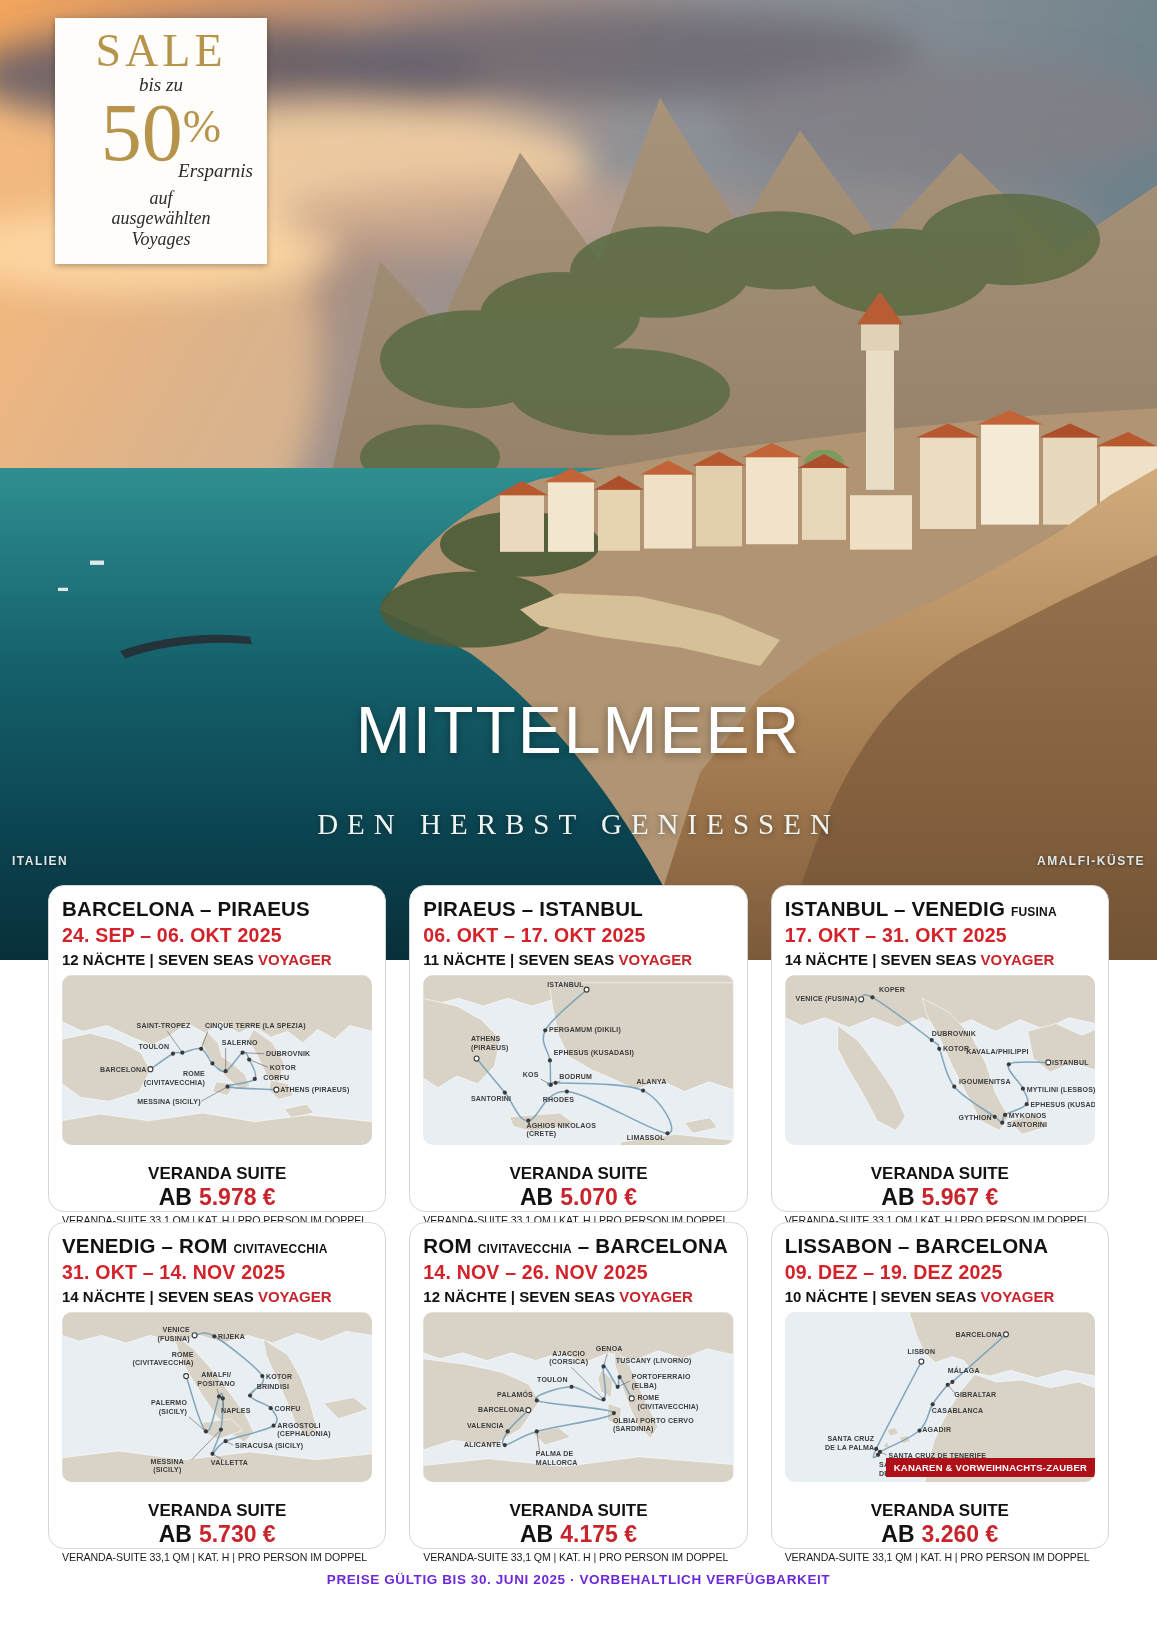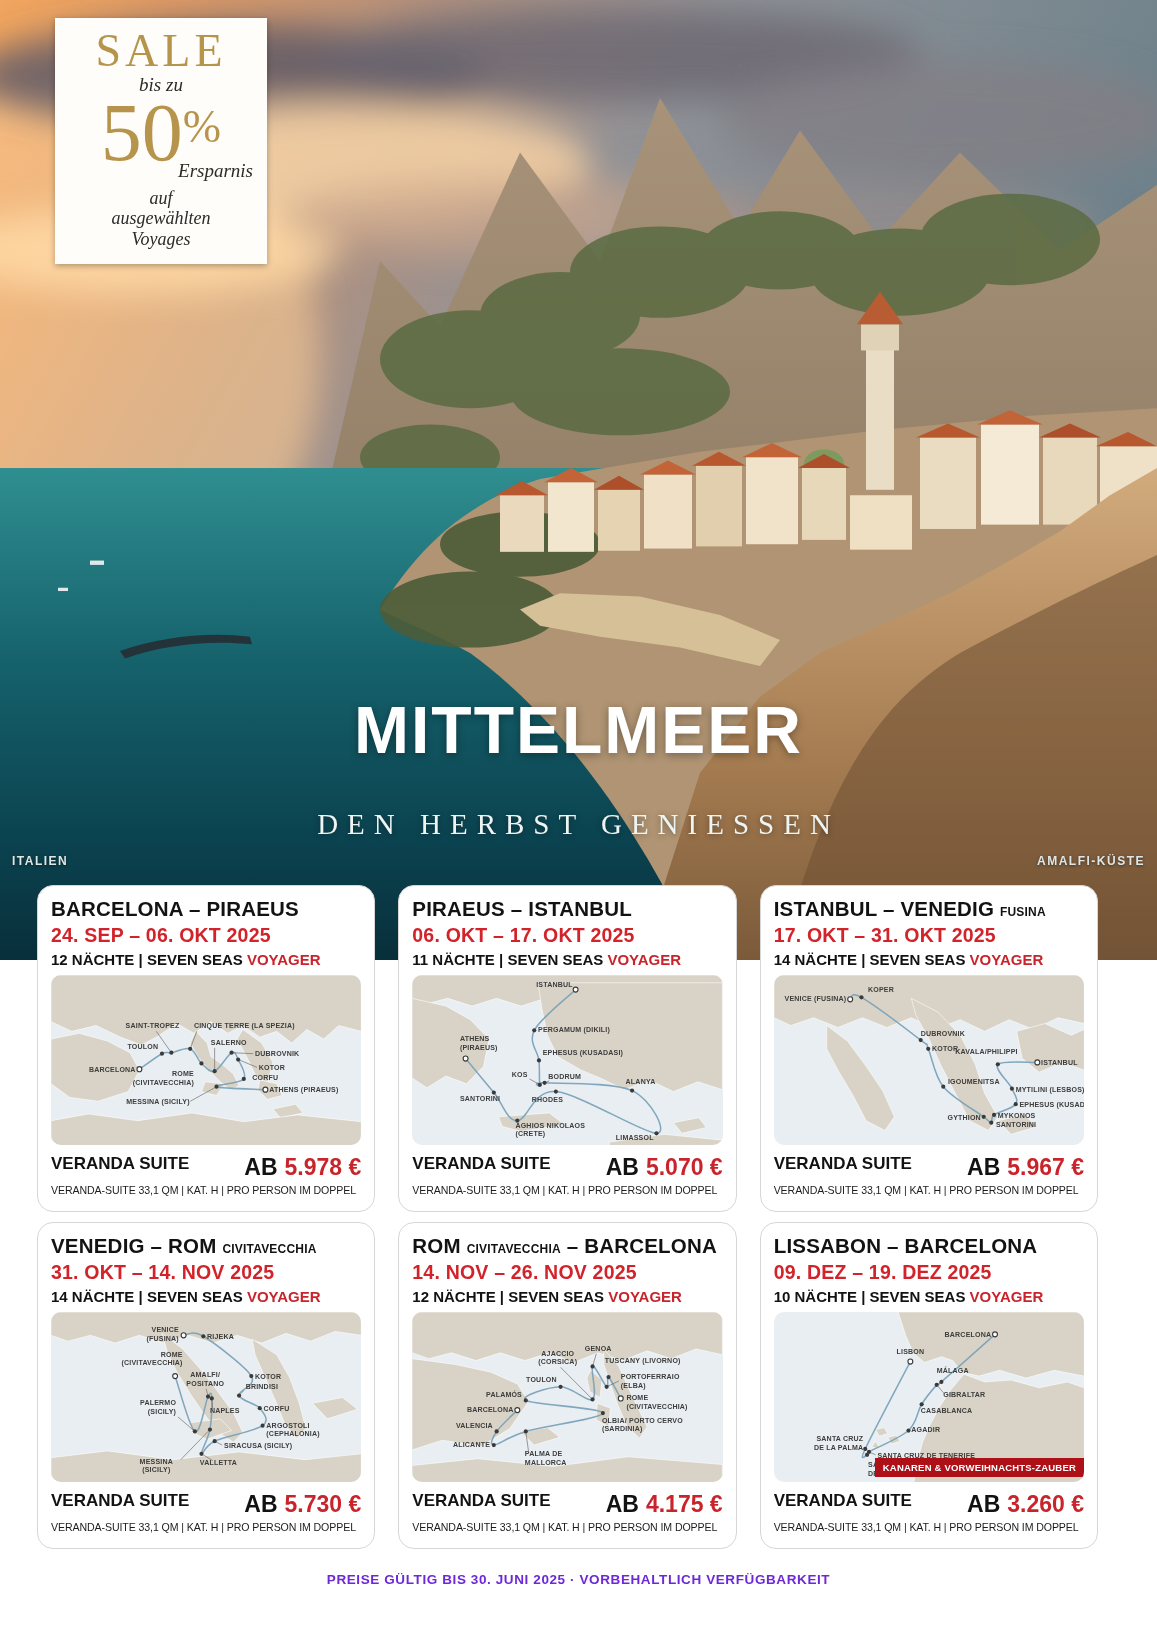--- a/index.html
+++ b/index.html
@@ -2,54 +2,54 @@
 <html><head>
 <meta charset="utf-8">
 <style>
   html,body{margin:0;padding:0;background:#fff;}
   .page{position:relative;width:1157px;height:1637px;background:#fff;overflow:hidden;
         font-family:"Liberation Sans",sans-serif;}
   
   .hero{position:absolute;left:0;top:0;width:1157px;height:960px;overflow:hidden;background:#0f766e;}
   .hero svg{position:absolute;left:0;top:0;width:100%;height:100%;}
   .hero-title{position:absolute;left:0;right:0;top:692px;text-align:center;color:#ffffff;
-    font-size:66px;font-weight:700;letter-spacing:2px;text-shadow:0 2px 8px rgba(0,0,0,.35);}
+    font-size:66px;font-weight:400;letter-spacing:2px;text-shadow:0 2px 8px rgba(0,0,0,.35);}
   .hero-sub{position:absolute;left:0;right:0;top:808px;text-align:center;color:#eef4f2;
     font-family:"Liberation Serif",serif;font-size:29px;letter-spacing:9px;text-shadow:0 1px 6px rgba(0,0,0,.4);}
   .cap{position:absolute;top:854px;color:#dfe7e6;font-size:12px;font-weight:700;letter-spacing:1.5px;
     text-shadow:0 1px 3px rgba(0,0,0,.5);}
   .cap-l{left:12px;}  .cap-r{right:12px;}
   
   .sale{position:absolute;left:55px;top:18px;width:212px;height:246px;background:#fffdfa;
     box-shadow:0 2px 6px rgba(0,0,0,.3);text-align:center;box-sizing:border-box;padding-top:10px;}
   .sale-title{font-family:"Liberation Serif",serif;color:#b6944c;font-size:46px;letter-spacing:4px;line-height:1;}
   .sale-bis{font-family:"Liberation Serif",serif;font-style:italic;color:#2b2b2b;font-size:19px;margin-top:0;}
   .sale-50{font-family:"Liberation Serif",serif;color:#b6944c;line-height:.85;margin-top:2px;}
   .sale-50 .n{font-size:82px;}
   .sale-50 .pct{font-size:46px;vertical-align:18px;}
   .sale-ersparnis{font-family:"Liberation Serif",serif;font-style:italic;color:#2b2b2b;font-size:19px;
     text-align:right;padding-right:14px;margin-top:-8px;}
   .sale-lines{font-family:"Liberation Serif",serif;font-style:italic;color:#2b2b2b;font-size:18px;
     line-height:1.15;margin-top:6px;}
   
-  .grid{position:absolute;left:37px;top:885px;width:1061px;display:grid;
+  .grid{position:absolute;left:48px;top:885px;width:1061px;display:grid;
     grid-template-columns:repeat(3,1fr);gap:10px 23px;}
   .card{border:1px solid #d6d6d6;border-radius:16px;background:#fff;height:327px;
     box-sizing:border-box;padding:12px 13px 8px;position:relative;}
   .card-title{font-size:20.5px;font-weight:800;color:#121212;letter-spacing:.2px;white-space:nowrap;line-height:1.1;}
   .t-small{font-size:12px;font-weight:800;}
   .card-dates{font-size:19.5px;font-weight:800;color:#d2232a;margin-top:3px;letter-spacing:.2px;}
   .card-nights{font-size:15px;font-weight:700;color:#121212;margin-top:4px;}
   .card-nights .ship{color:#c9242b;}
   .map-wrap{margin-top:7px;border-radius:10px;overflow:hidden;position:relative;height:170px;background:#e9eef2;}
   svg.map{width:100%;height:100%;display:block;}
   .map-badge{position:absolute;right:0;bottom:5px;background:#ad1117;color:#fff;font-size:9.5px;
     font-weight:700;padding:4px 8px;letter-spacing:.2px;}
   .map-badge:empty{display:none;}
-  .price-row{display:flex;justify-content:space-between;align-items:flex-start;margin-top:9px;}
+  .price-row{display:flex;justify-content:space-between;align-items:center;margin-top:19px;flex-direction:column;}
   .suite{font-size:17px;font-weight:800;color:#121212;}
   .ab{font-size:23px;font-weight:800;color:#121212;margin-right:7px;}
   .price{font-size:23px;font-weight:800;color:#c9242b;}
   .fine{font-size:10.6px;color:#1c1c1c;margin-top:3px;white-space:nowrap;letter-spacing:-.1px;}
   
   .footer{position:absolute;left:0;right:0;top:1572px;text-align:center;color:#6d28d9;
     font-weight:800;font-size:13.5px;letter-spacing:.6px;}
 </style>
 </head>
 <body>

